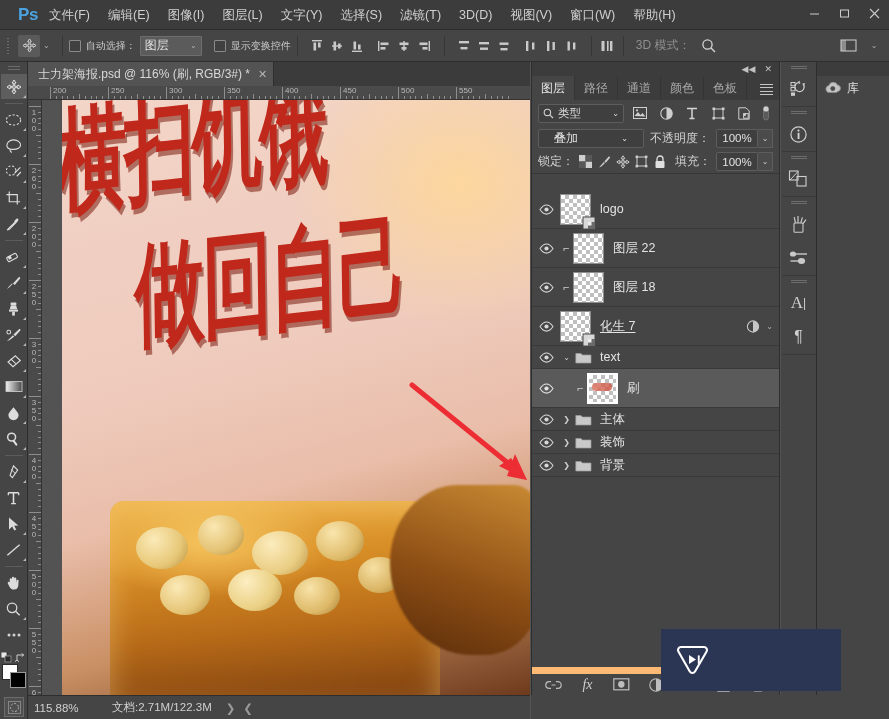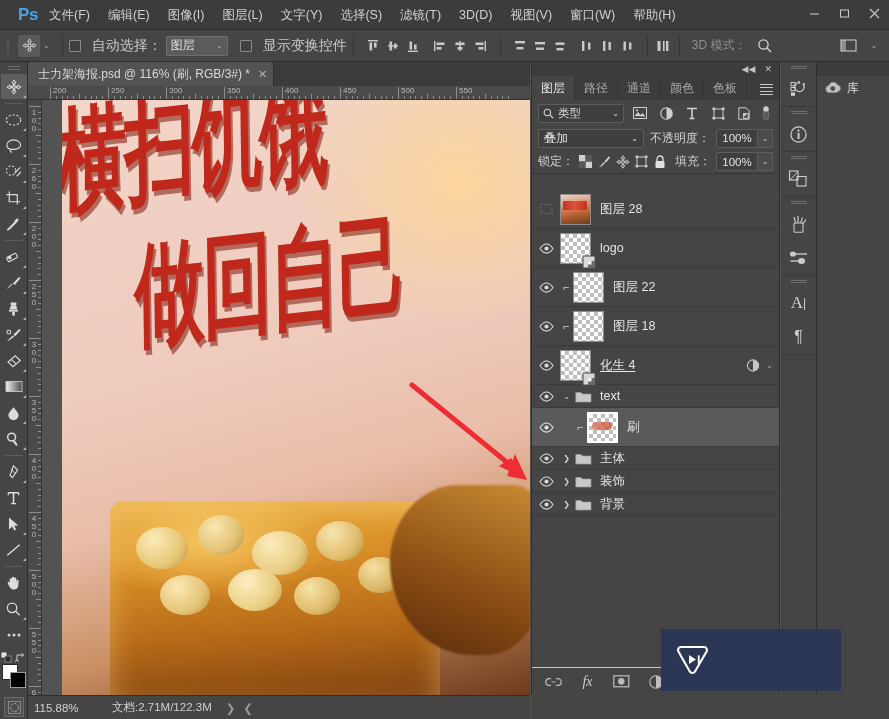--- a/index.html
+++ b/index.html
@@ -47,21 +47,21 @@
   .opt-tool {
     display: flex; align-items: center; gap: 3px; padding: 0 6px;
     height: 24px;
   }
   .opt-tool .swatch-icon {
     width: 22px; height: 22px; background: #5a5a5a; border-radius: 2px;
     display: flex; align-items: center; justify-content: center;
   }
   .chev { font-size: 8px; color: #b0b0b0; }
   .opt-sep { width: 1px; height: 20px; background: #363636; margin: 0 6px; }
-  .opt-check { display: flex; align-items: center; gap: 11px; font-size: 14px; justify-content: center; }
+  .opt-check { display: flex; align-items: center; gap: 5px; font-size: 10px; justify-content: center; }
   .cbox { width: 12px; height: 12px; border: 1px solid #8a8a8a; background: #404040; border-radius: 1px; }
   .opt-select {
     background: #5b5b5b; border: 1px solid #6d6d6d; height: 20px; min-width: 56px;
     display: flex; align-items: center; justify-content: space-between;
     padding: 0 4px; font-size: 12px; color: #e0e0e0; border-radius: 1px;
   }
   .align-grp { display: flex; align-items: center; gap: 1px; padding: 0 4px; }
   .align-btn {
     width: 19px; height: 22px; display: flex; align-items: center;
     justify-content: center;
@@ -210,21 +210,21 @@
     display: flex; align-items: center; gap: 4px; padding: 0 4px; border-radius: 2px;
     font-size: 11.5px; color: #dcdcdc;
   }
   .kind-select .chev2 { margin-left: auto; font-size: 8px; }
   .fil-icon { width: 20px; height: 20px; display: flex; align-items: center; justify-content: center; }
   .fil-toggle { margin-left: auto; width: 13px; height: 18px; display:flex; align-items:center; }
 
   .blend-row { height: 24px; display: flex; align-items: center; padding: 0 6px; gap: 6px; }
   .blend-select {
     width: 112px; height: 19px; background: #3f3f3f; border: 1px solid #5d5d5d;
-    display: flex; align-items: center; padding: 0 5px; font-size: 12px; color: #e2e2e2;
+    display: flex; align-items: center; padding: 0 15px; font-size: 12px; color: #e2e2e2;
     border-radius: 2px;
   }
   .blend-select .chev2 { margin-left: auto; font-size: 8px; }
   .lbl { font-size: 12px; color: #d0d0d0; white-space: nowrap; }
   .num-field {
     width: 42px; height: 19px; background: #3f3f3f; border: 1px solid #5d5d5d;
     display: flex; align-items: center; justify-content: center;
     font-size: 11.5px; color: #e2e2e2; border-radius: 2px;
   }
   .num-chev { width: 15px; height: 19px; background: #4b4b4b; border: 1px solid #5d5d5d;
@@ -270,21 +270,21 @@
     position: absolute; right: -6px; bottom: -6px; width: 14px; height: 14px;
   }
   .layer-name { font-size: 12.5px; color: #e4e4e4; margin-left: 9px; white-space: nowrap; }
   .layer-name.underline { text-decoration: underline; text-underline-offset: 2px; }
   .folder-ic { width: 16px; height: 13px; margin-left: 2px; }
   .grp-chev { width: 13px; text-align:center; font-size: 8px; color: #cfcfcf; }
   .fx-right { margin-left: auto; display: flex; align-items: center; gap: 5px; }
 
   .panel-footer {
     position: absolute; bottom: 0; left: 0; width: 247px; height: 28px;
-    background: #454545; border-top: 1px solid #fdba74;
+    background: #454545; border-top: 7px solid #fdba74;
     display: flex; align-items: center; justify-content: center; gap: 16px;
   }
   .foot-ic { width: 18px; height: 18px; display:flex; align-items:center; justify-content:center;
     color: #c2c2c2; font-size: 12px; }
 
   
   .icondock {
     position: absolute; top: 62px; left: 781px; width: 36px; height: 633px;
     background: #454545; border-right: 1px solid #2e2e2e;
     display: flex; flex-direction: column; align-items: center;
@@ -1044,32 +1044,20 @@
       </div>
       <span class="lbl" style="margin-left:4px">填充：</span>
       <div style="display:flex">
         <div class="num-field">100%</div>
         <div class="num-chev">⌄</div>
       </div>
     </div>
 
     <div class="layer-list">
 
-      <div class="layer-row">
-        <div class="eye-cell">
-          <svg width="15" height="12" viewBox="0 0 15 12">
-              <rect x="2" y="1.5" width="11" height="9" fill="none" stroke="#6e6e6e" stroke-width="1" stroke-dasharray="2 1.6"></rect>
-            </svg>
-        </div>
-        <div class="thumb">
-          <span class="poster-mini"></span>
-            <span class="red-mini"></span>
-        </div>
-        <span class="layer-name">图层 28</span>
-      </div>
 
       <div class="layer-row">
         <div class="eye-cell">
           <svg width="15" height="11" viewBox="0 0 15 11">
               <path d="M1 5.5 C3.4 1.8 5.4 0.9 7.5 0.9 C9.6 0.9 11.6 1.8 14 5.5 C11.6 9.2 9.6 10.1 7.5 10.1 C5.4 10.1 3.4 9.2 1 5.5 Z" fill="none" stroke="#d8d8d8" stroke-width="1.05"></path>
               <circle cx="7.5" cy="5.5" r="2.1" fill="#d8d8d8"></circle>
             </svg>
         </div>
         <div class="thumb">
           <svg class="thumb-badge" viewBox="0 0 14 14">
@@ -1112,21 +1100,21 @@
               <circle cx="7.5" cy="5.5" r="2.1" fill="#d8d8d8"></circle>
             </svg>
         </div>
         <div class="thumb">
           <svg class="thumb-badge" viewBox="0 0 14 14">
               <rect x="1" y="1" width="12" height="12" fill="#d8d8d8" stroke="#4a4a4a" stroke-width="1"></rect>
               <rect x="6" y="6" width="7" height="7" fill="#6a6a6a"></rect>
               <rect x="6" y="6" width="3.5" height="3.5" fill="#f0f0f0"></rect>
             </svg>
         </div>
-        <span class="layer-name underline">化生 4</span>
+        <span class="layer-name underline">化生 7</span>
         <div class="fx-right">
           <svg width="15" height="15" viewBox="0 0 15 15">
               <circle cx="7" cy="7.5" r="5.6" fill="none" stroke="#c7c7c7" stroke-width="1.1"></circle>
               <path d="M7 1.9 A5.6 5.6 0 0 1 7 13.1 Z" fill="#c7c7c7"></path>
             </svg>
           <span class="chev">⌄</span>
         </div>
       </div>
 
       <div class="layer-row group-row">

